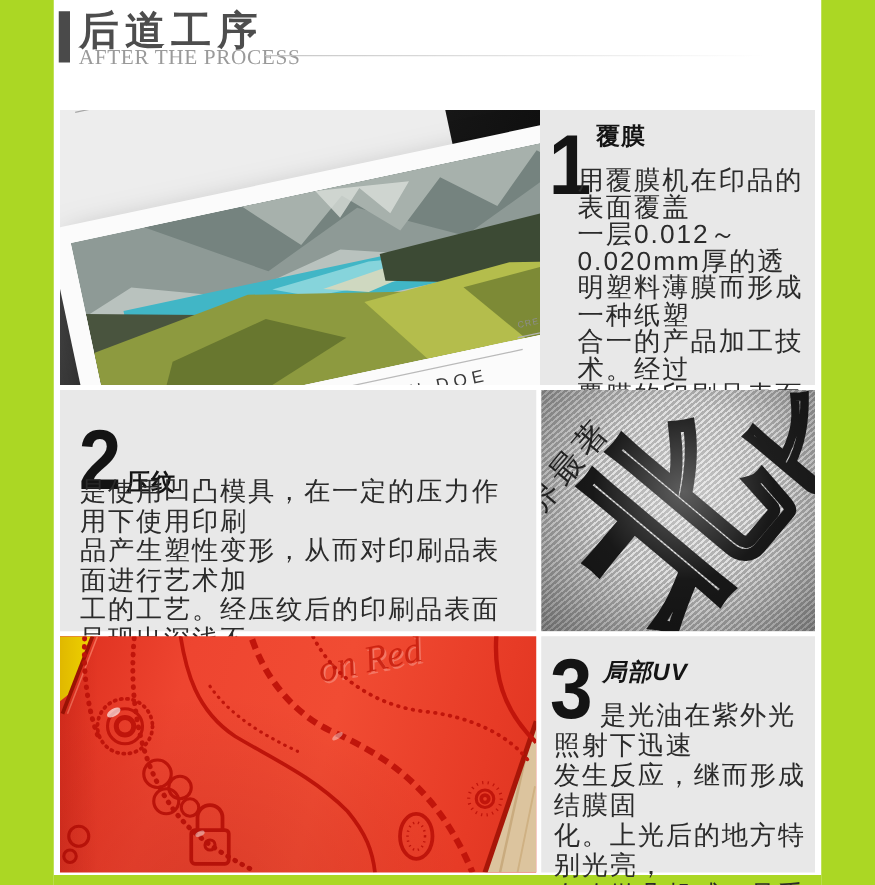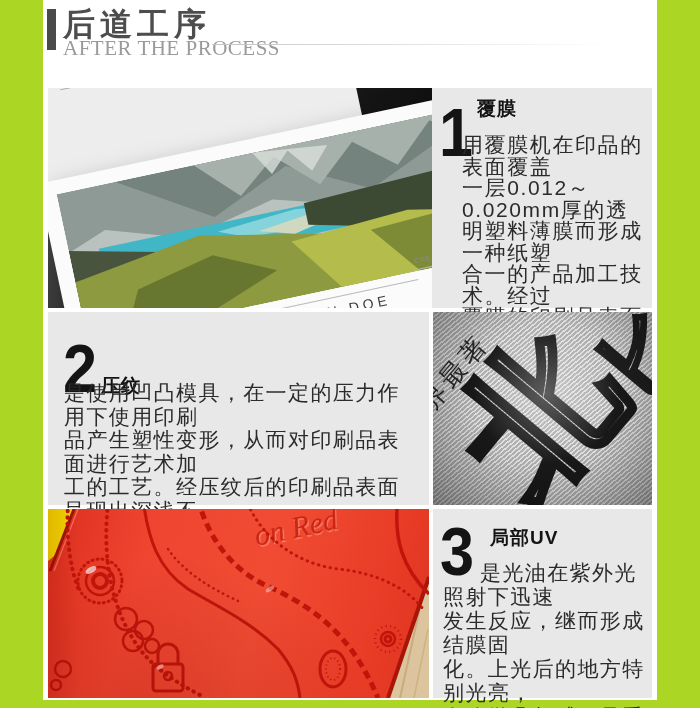--- a/index.html
+++ b/index.html
@@ -9,21 +9,21 @@
 
   
   .green{background:#abd724;}
   #green-left{left:0;top:0;width:43px;height:708px;}
   #green-right{left:657px;top:0;width:43px;height:708px;}
   #green-bottom{left:43px;top:700px;width:614px;height:8px;}
 
   
   #accent-bar{left:47px;top:9px;width:9px;height:41px;background:#4a4a4a;}
   #page-title{left:63px;top:3px;font-size:32px;font-weight:bold;color:#4d4d4d;letter-spacing:5px;white-space:nowrap;}
-  #page-subtitle{left:63px;top:36px;font-family:"Liberation Serif",serif;font-size:21px;color:#9a9a9a;letter-spacing:0.5px;white-space:nowrap;}
+  #page-subtitle{left:63px;top:36px;font-family:"Liberation Serif",serif;font-size:17px;color:#9a9a9a;letter-spacing:0.5px;white-space:nowrap;}
   #header-underline{left:212px;top:44px;width:400px;height:1px;background:linear-gradient(to right,#c6c6c6,rgba(220,220,220,0));}
 
   
   .panel{position:absolute;background:#e8e8e8;}
   #panel1{left:432px;top:88px;width:220px;height:220px;}
   #panel2{left:48px;top:312px;width:381px;height:193px;}
   #panel3{left:433px;top:509px;width:219px;height:189px;}
   .imgbox{position:absolute;overflow:hidden;}
   #img1{left:48px;top:88px;width:384px;height:220px;background:linear-gradient(115deg,#565656 0%,#2f2f2f 30%,#161616 65%,#0a0a0a 100%);}
   #img2{left:433px;top:312px;width:219px;height:193px;background:#bfbfbf;}
@@ -32,21 +32,21 @@
   .num{position:absolute;font-size:68px;line-height:0.78;font-weight:bold;color:#141414;transform:scaleX(.9);transform-origin:left top;}
   .ptitle{position:absolute;font-size:19px;font-weight:bold;color:#141414;letter-spacing:1px;white-space:nowrap;}
   .pbody{position:absolute;font-size:21px;line-height:21.5px;color:#2b2b2b;letter-spacing:1.6px;white-space:pre-line;}
   #panel1 .num{left:7px;top:18px;}
   #panel1 .ptitle{left:45px;top:8px;}
   #panel1 .pbody{left:30px;top:46px;width:186px;}
   #panel2 .num{left:15px;top:30px;}
   #panel2 .ptitle{left:53px;top:38px;margin-top:23px;}
   #panel2 .pbody{left:16px;top:70px;width:354px;line-height:23.5px;letter-spacing:1.4px;font-family:Liberation Serif, serif;}
   #panel3 .num{left:7px;top:16px;}
-  #panel3 .ptitle{left:57px;top:16px;}
+  #panel3 .ptitle{left:49px;top:16px;font-style:italic;}
   #panel3 .pbody{left:10px;top:52px;width:202px;line-height:24px;text-indent:37px;letter-spacing:1.4px;}
 
   
   #backsheet{left:-30px;top:-4px;width:330px;height:150px;background:#ededed;transform:rotate(-12deg);transform-origin:0 0;}
   #backsheet-line{left:40px;top:14px;width:220px;height:1px;background:#a8a8a8;}
   #brochure{left:-10px;top:96px;width:500px;height:290px;background:#fbfbfb;transform:rotate(-12deg);transform-origin:0 0;box-shadow:14px 18px 30px rgba(0,0,0,.6);}
   #photo{position:absolute;left:16px;top:14px;width:452px;height:150px;overflow:hidden;}
   #caption{position:absolute;left:150px;top:178px;font-size:14px;letter-spacing:4px;color:#3a3a3a;white-space:nowrap;}
   #caption-line{position:absolute;left:22px;top:172px;width:330px;height:1px;background:#9c9c9c;opacity:.7;}
   #credit{position:absolute;left:352px;top:150px;font-size:7px;letter-spacing:1px;color:#8d8d8d;white-space:nowrap;}

